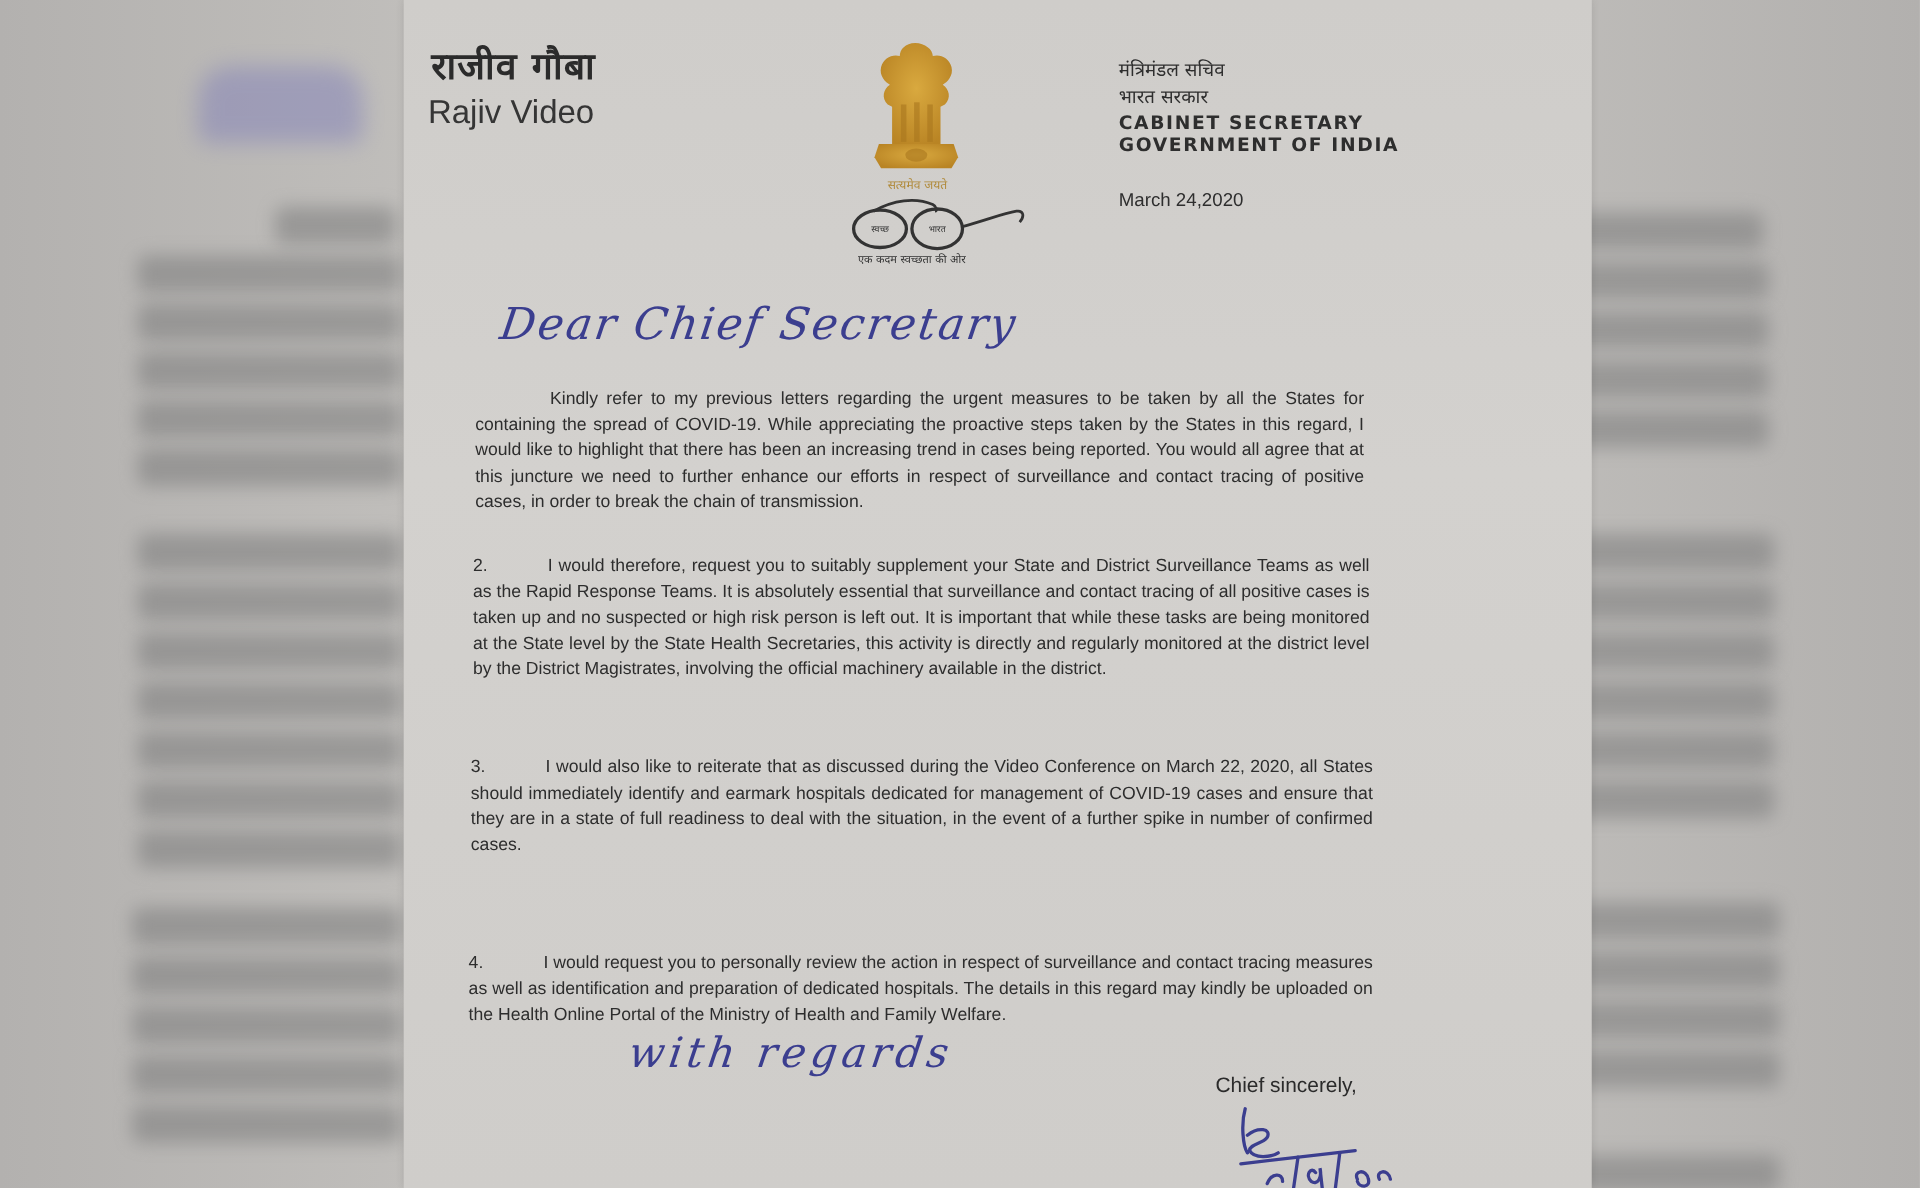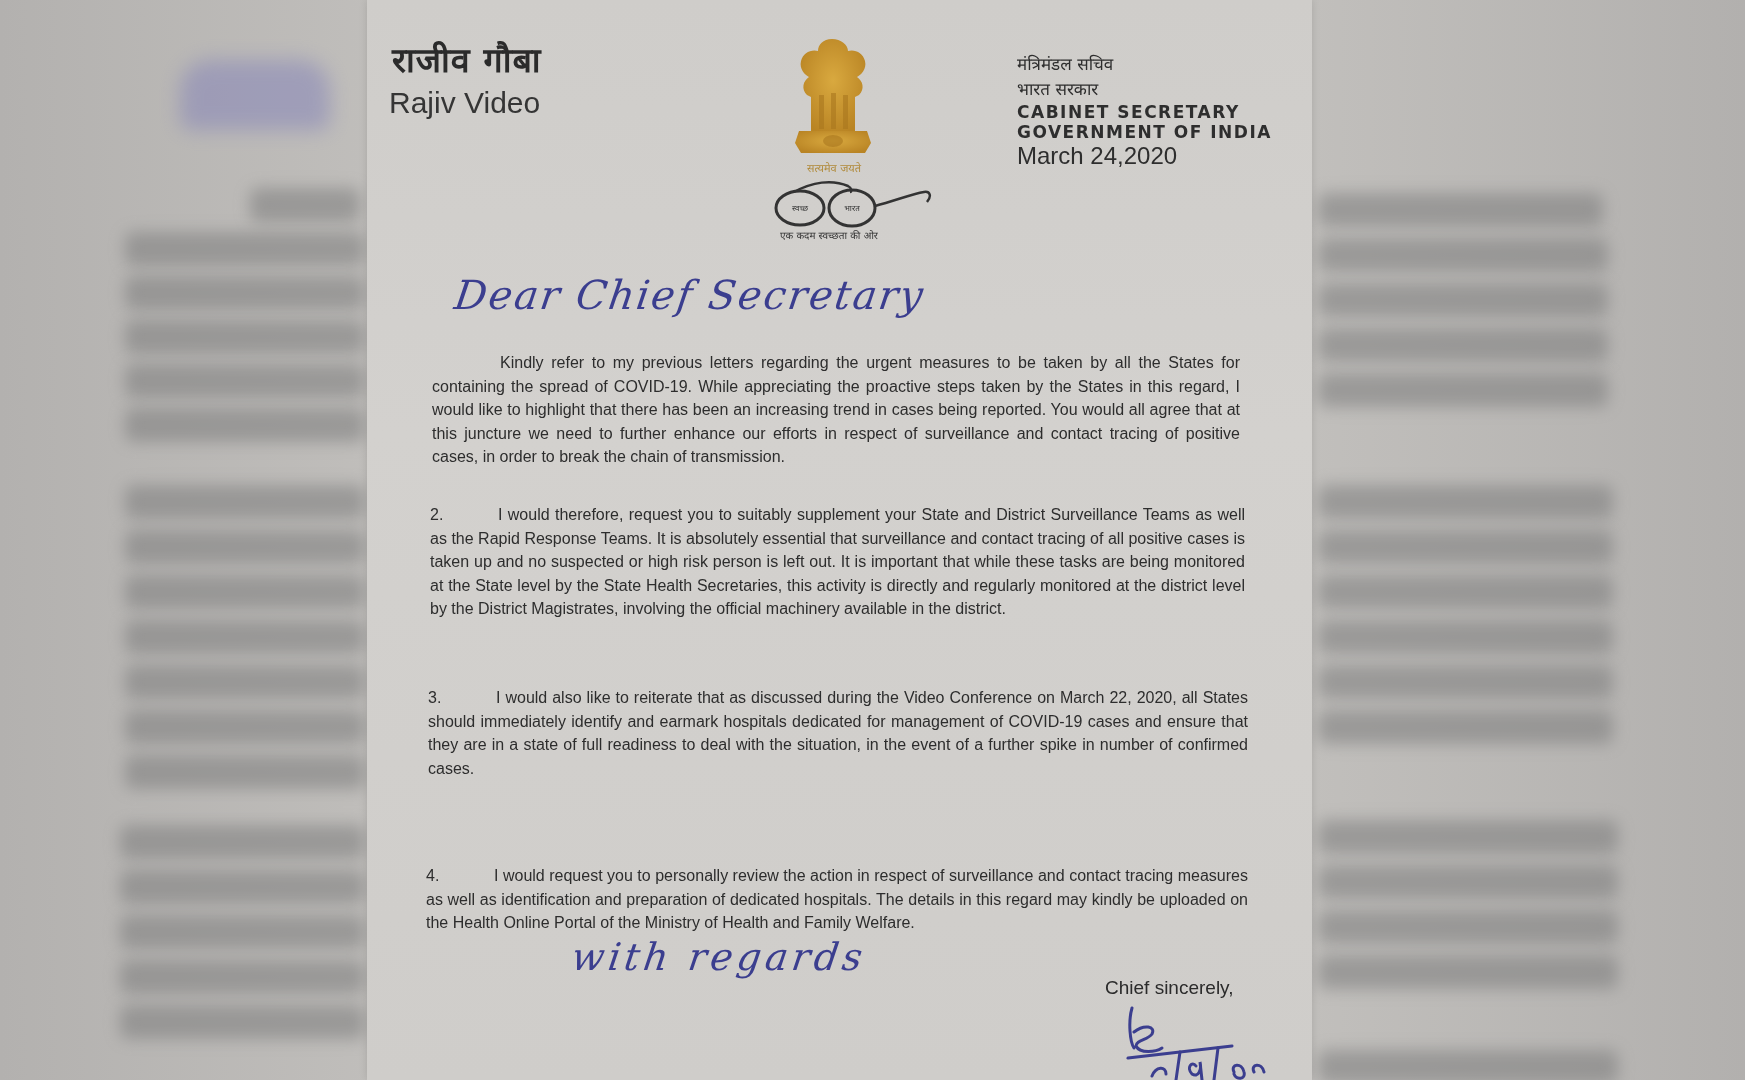--- a/index.html
+++ b/index.html
@@ -12,37 +12,37 @@
   .bg {
     position:absolute; inset:0; overflow:hidden;
     background:linear-gradient(90deg,#b3b1af 0%,#c2c0bd 25%,#c7c5c2 50%,#c1bfbc 75%,#b2b0ae 100%);
   }
   .bg-line { position:absolute; height:34px; background:#7c7c7c; border-radius:8px; opacity:.55; filter:blur(8px); }
   .bg-sign { position:absolute; left:180px; top:60px; width:150px; height:70px;
     background:#7b7ab8; opacity:.45; filter:blur(10px); border-radius:30px 30px 10px 10px; }
 
   
   .paper {
-    position:absolute; left:367px; top:0; width:945px; height:1080px;
+    position:absolute; left:367px; top:0; width:1080px; height:1080px;
     background:linear-gradient(180deg,#cfcdca 0%,#d3d1ce 40%,#cfcdca 100%);
     box-shadow:0 0 8px rgba(0,0,0,.12);
     color:#2a2a2a;
   }
   .name-hi { position:absolute; left:25px; top:36px; font-size:34px; font-weight:bold; color:#2b2b2b; font-family:"DejaVu Sans", sans-serif; letter-spacing:1px; }
   .name-en { position:absolute; left:22px; top:86px; font-size:30px; color:#353535; }
 
   .emblem { position:absolute; left:418px; top:33px; width:95px; height:135px; }
   .motto { position:absolute; left:412px; top:160px; width:110px; text-align:center; font-size:11px; color:#b08a3a; font-family:"DejaVu Sans", sans-serif; }
   .glasses { position:absolute; left:405px; top:180px; width:160px; height:62px; }
   .glasses-tag { position:absolute; left:407px; top:228px; width:110px; text-align:center; font-size:10px; color:#333; font-family:"DejaVu Sans", sans-serif; }
 
   .hdr-right { position:absolute; left:650px; top:52px; width:265px; text-align:left; color:#2e2e2e; }
   .hdr-right .hi { font-size:17px; line-height:25px; font-family:"DejaVu Sans", sans-serif; }
   .hdr-right .en { font-size:17px; line-height:20px; letter-spacing:1.5px; font-weight:bold; font-family:"DejaVu Sans", sans-serif; }
-  .hdr-right .date { font-size:24px; }
+  .hdr-right .date { margin-top:30px; font-size:17px; }
 
   .salute { position:absolute; left:88px; top:272px; font-family:"DejaVu Serif", serif; font-style:italic; font-size:40px; color:#3b3e8f; letter-spacing:2px; transform:skewX(-8deg); }
 
   .body-text { position:absolute; left:65px; width:808px; font-size:16px; line-height:23.5px; text-align:justify; color:#2d2d2d; }
   .p1 { top:351px; }
   .p2 { top:503px; left:63px; width:815px; }
   .p3 { top:686px; left:61px; width:820px; }
   .p4 { top:864px; left:59px; width:822px; }
   .indent { display:inline-block; width:68px; }
   .num { display:inline-block; width:68px; }

